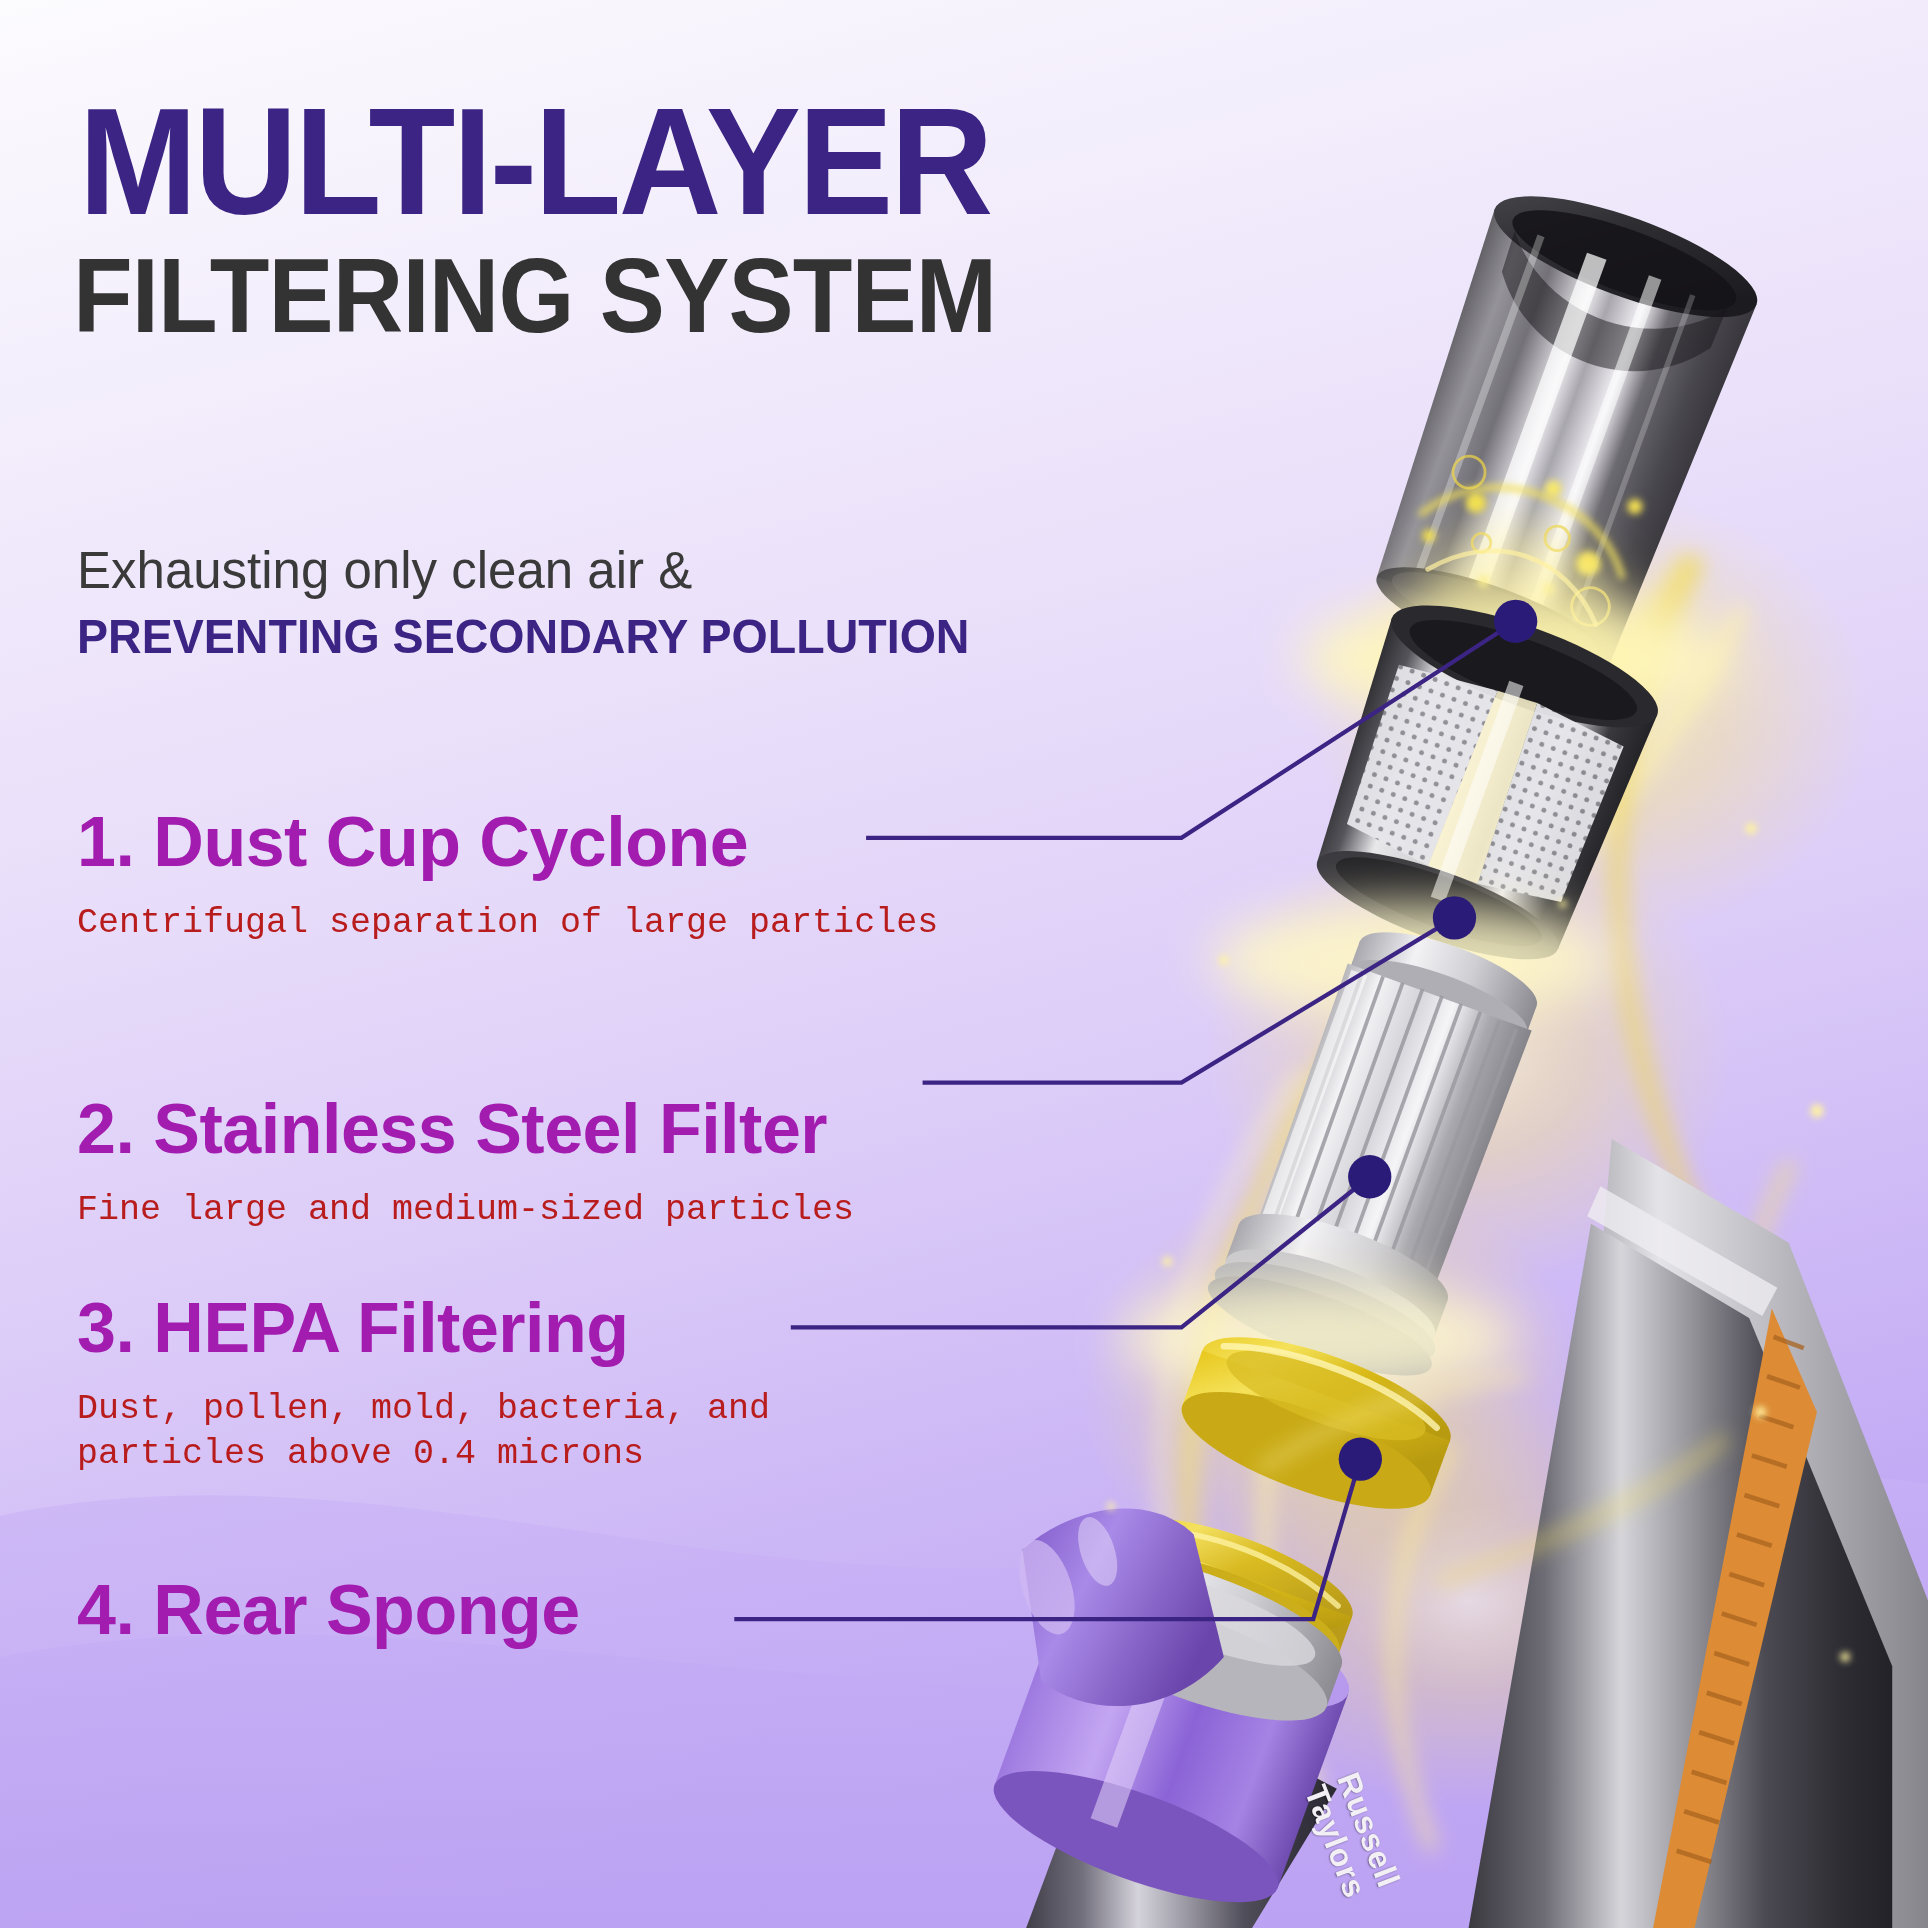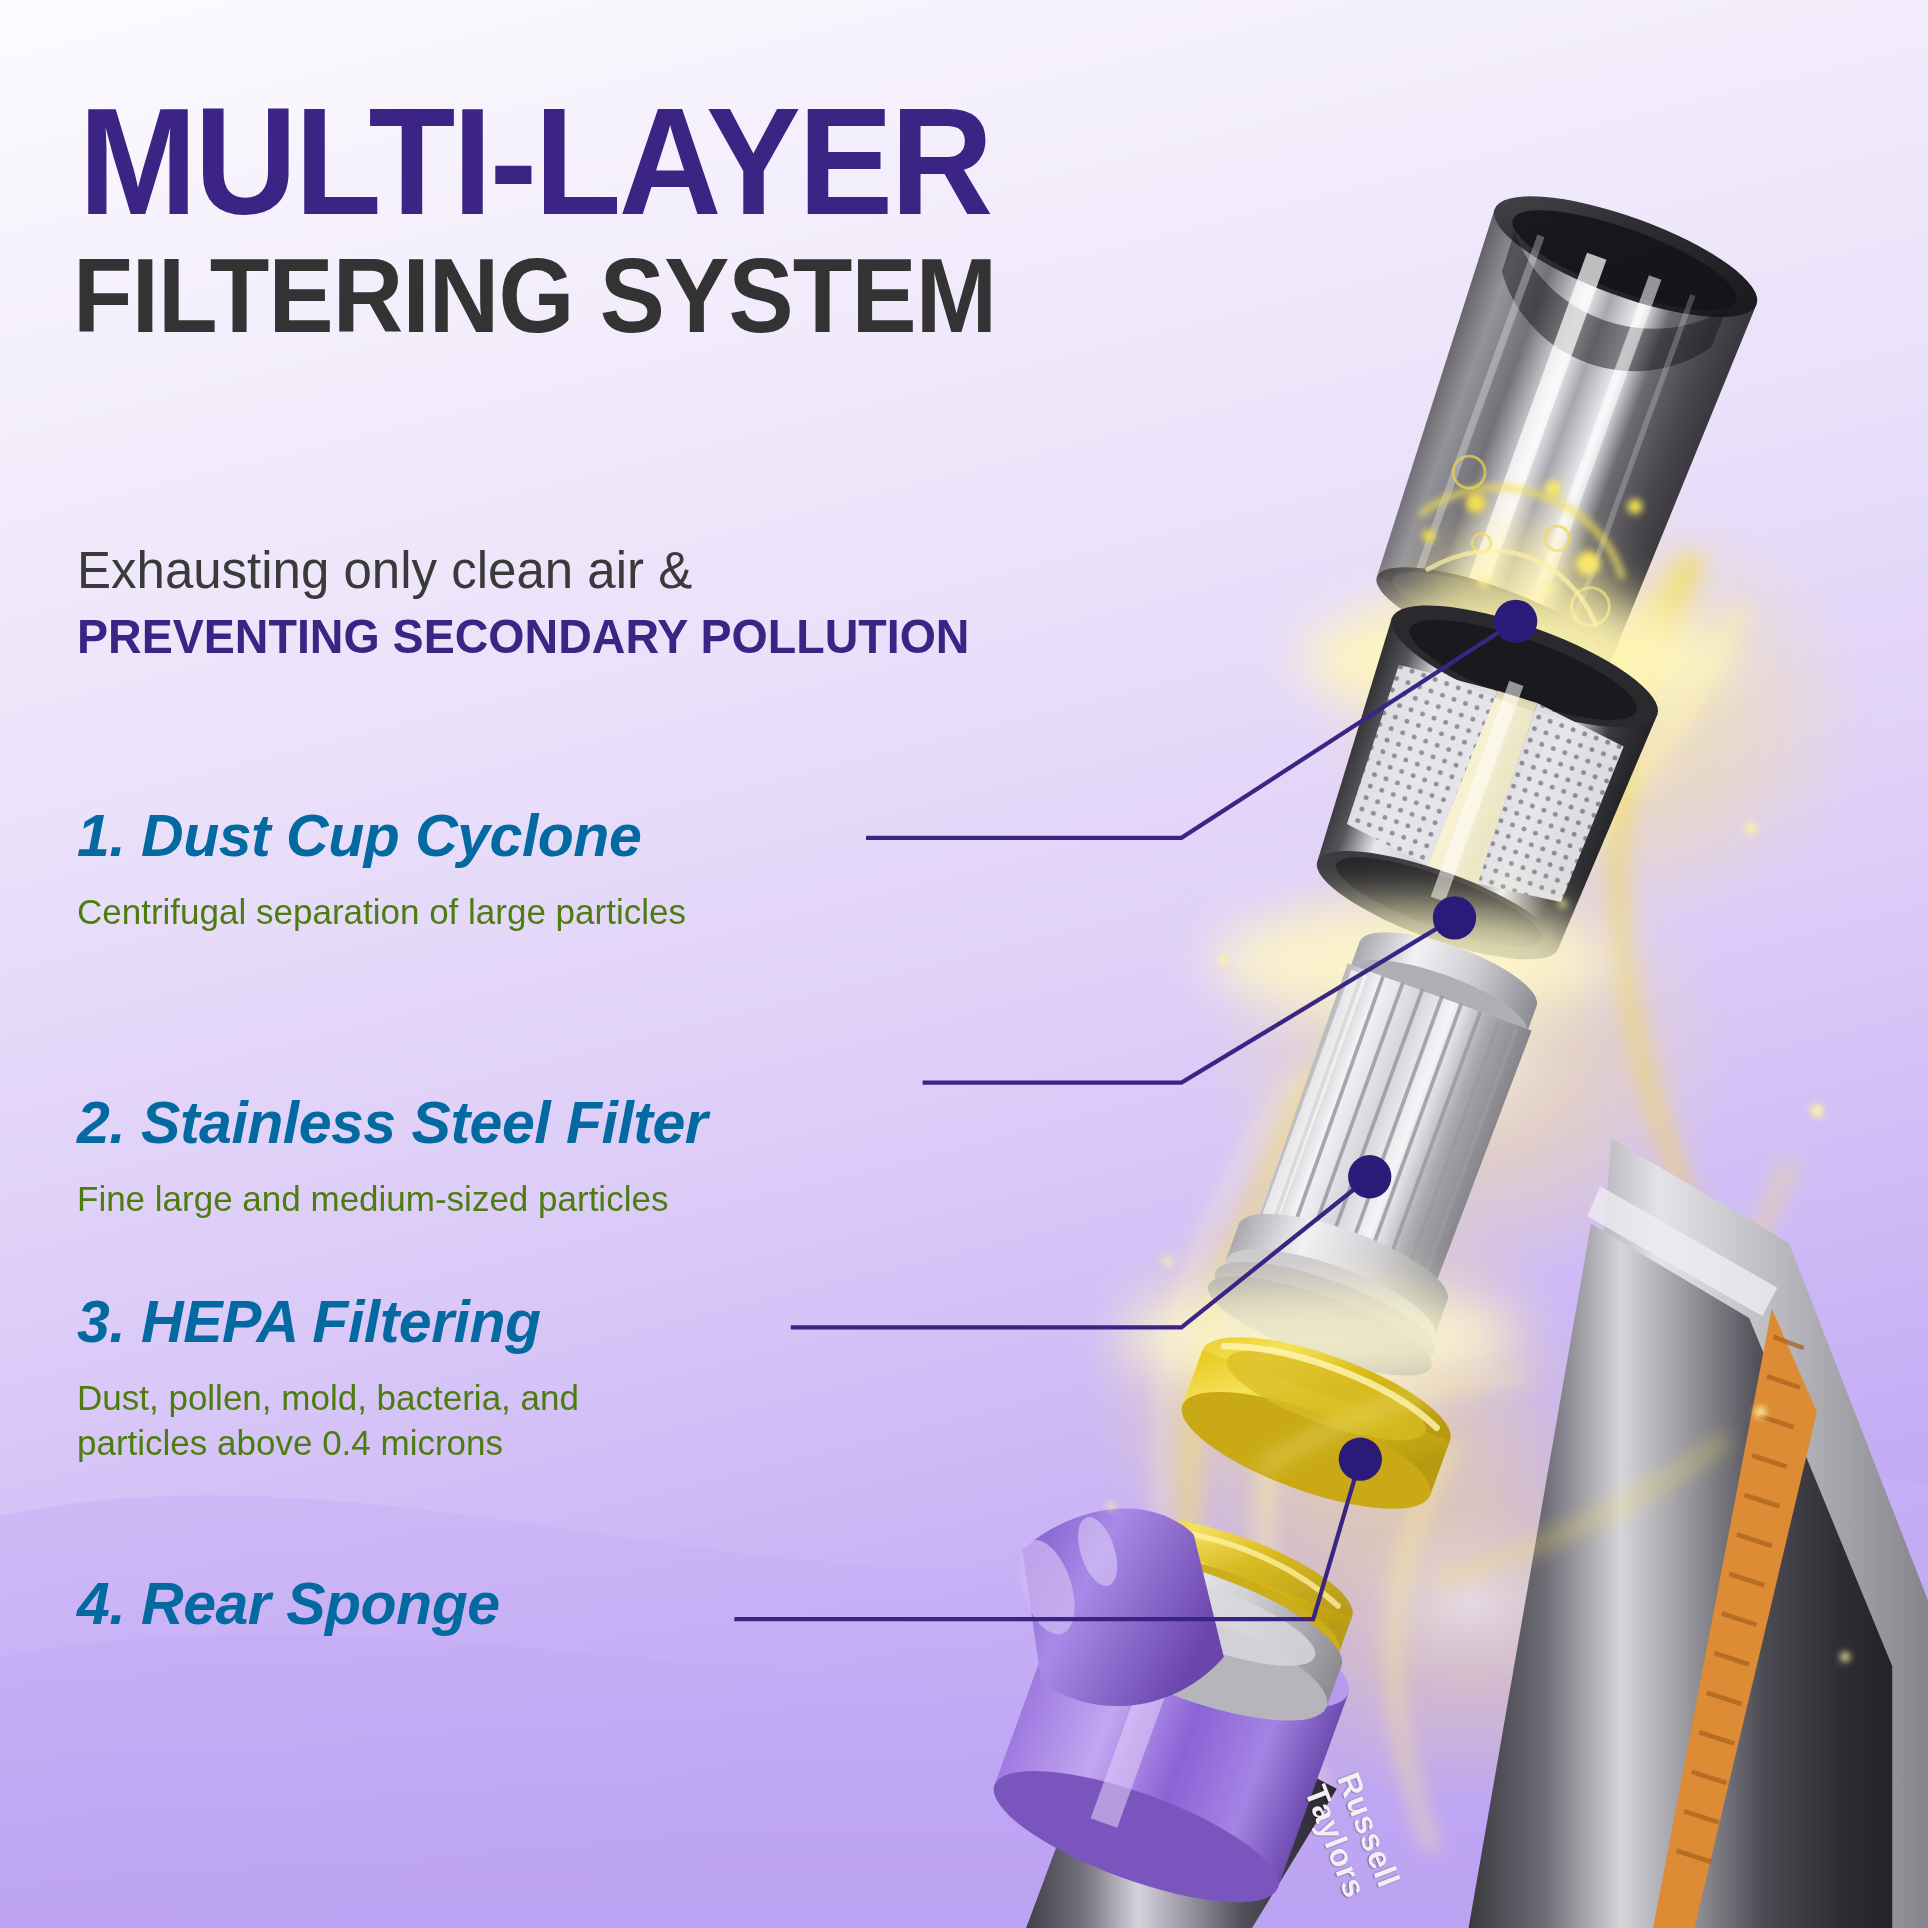--- a/index.html
+++ b/index.html
@@ -36,26 +36,26 @@
     white-space:nowrap;
   }
 
   .sub-block { position:absolute; left:77px; top:540px; }
   .sub-1 { font-size:51px; color:#3A3A3A; line-height:1.22; font-weight:400; white-space:nowrap; }
   .sub-2 { font-size:48px; color:#3B2483; font-weight:700; line-height:1.22; margin-top:5.6px;
            transform:scaleX(0.97); transform-origin:left center; white-space:nowrap; }
 
   .item { position:absolute; left:77px; }
   .item-h {
-    font-size:59px; font-weight:700; color:#0369a1;
-    line-height:1.05; white-space:nowrap; letter-spacing:-0.5px;font-style:italic;
+    font-size:70px; font-weight:700; color:#a21caf;
+    line-height:1.05; white-space:nowrap; letter-spacing:-0.5px;
   }
   .item-d {
-    font-size:35px; font-weight:400; color:#4d7c0f;
-    line-height:1.30; margin-top:21px; white-space:pre-line;
+    font-size:35px; font-weight:400; color:#b91c1c;
+    line-height:1.30; margin-top:21px; white-space:pre-line;font-family:Liberation Mono, monospace;
   }
 
   #item-1 { top:806px; }
   #item-2 { top:1053px;margin-top:40px; }
   #item-3 { top:1292px; }
   #item-4 { top:1574px; }
 
   .brand-text {
     position:absolute; z-index:5;
     left:1363px; top:1768px;

